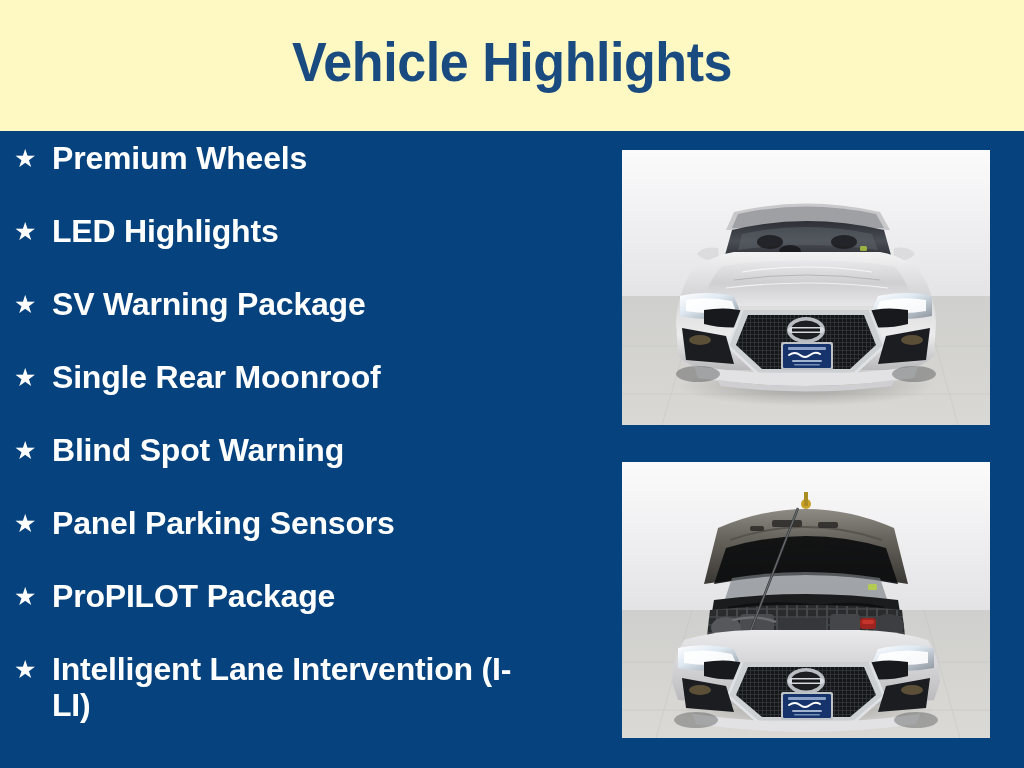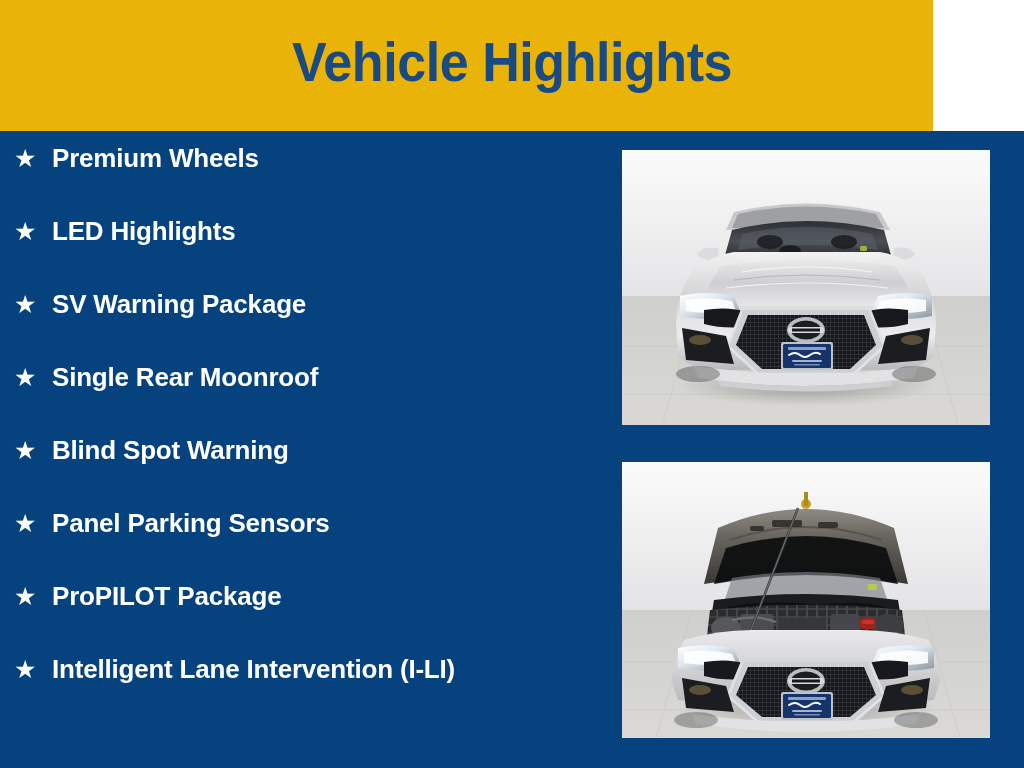--- a/index.html
+++ b/index.html
@@ -9,22 +9,22 @@
     background:#ffffff;
   }
   #slide {
     position:relative;
     width:1024px; height:768px;
     background:#ffffff;
   }
   
   #header {
     position:absolute; left:0; top:0;
-    width:933px; height:131px;
-    background:#eab308;
+    width:1024px; height:131px;
+    background:#fef9c3;
   }
   #slide-title {
     position:absolute;
     left:0; top:30px; width:1024px;
     text-align:center;
     color:#1a4b80;
     font-size:56px;
     font-weight:bold;
     letter-spacing:-0.5px;
     line-height:64px;
@@ -55,21 +55,21 @@
   .bullet-star {
     color:#ffffff;
     font-size:25px;
     line-height:36px;
     flex:0 0 auto;
     width:22px;
     text-align:center;
   }
   .bullet-text {
     color:#ffffff;
-    font-size:26px;
+    font-size:32px;
     font-weight:bold;
     line-height:36px;
     letter-spacing:-0.2px;
     flex:1 1 auto;
   }
   
   .photo-frame {
     position:absolute;
     overflow:hidden;
     background:#e8e8ea;

